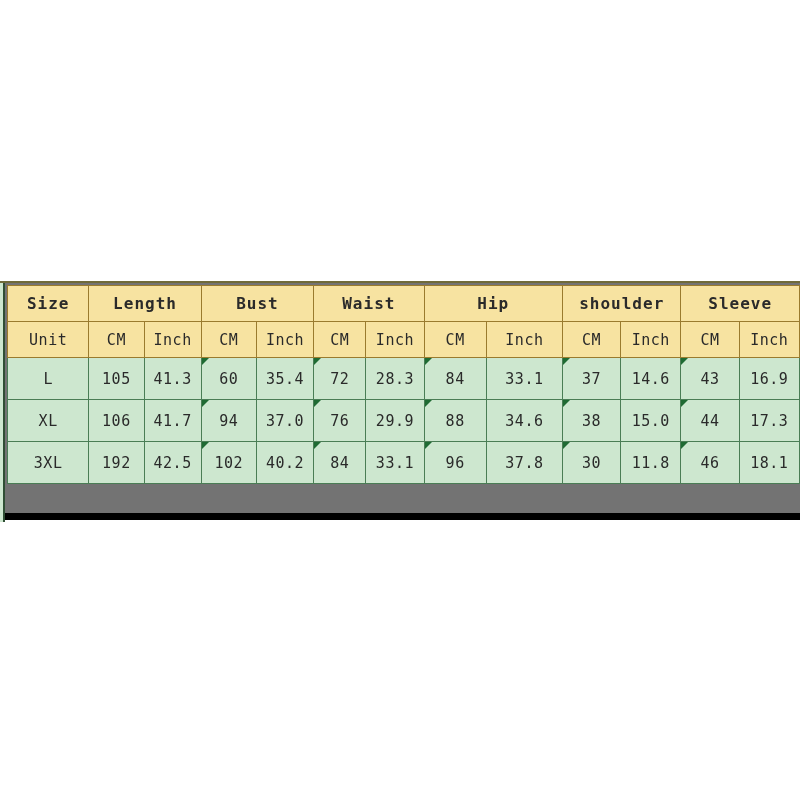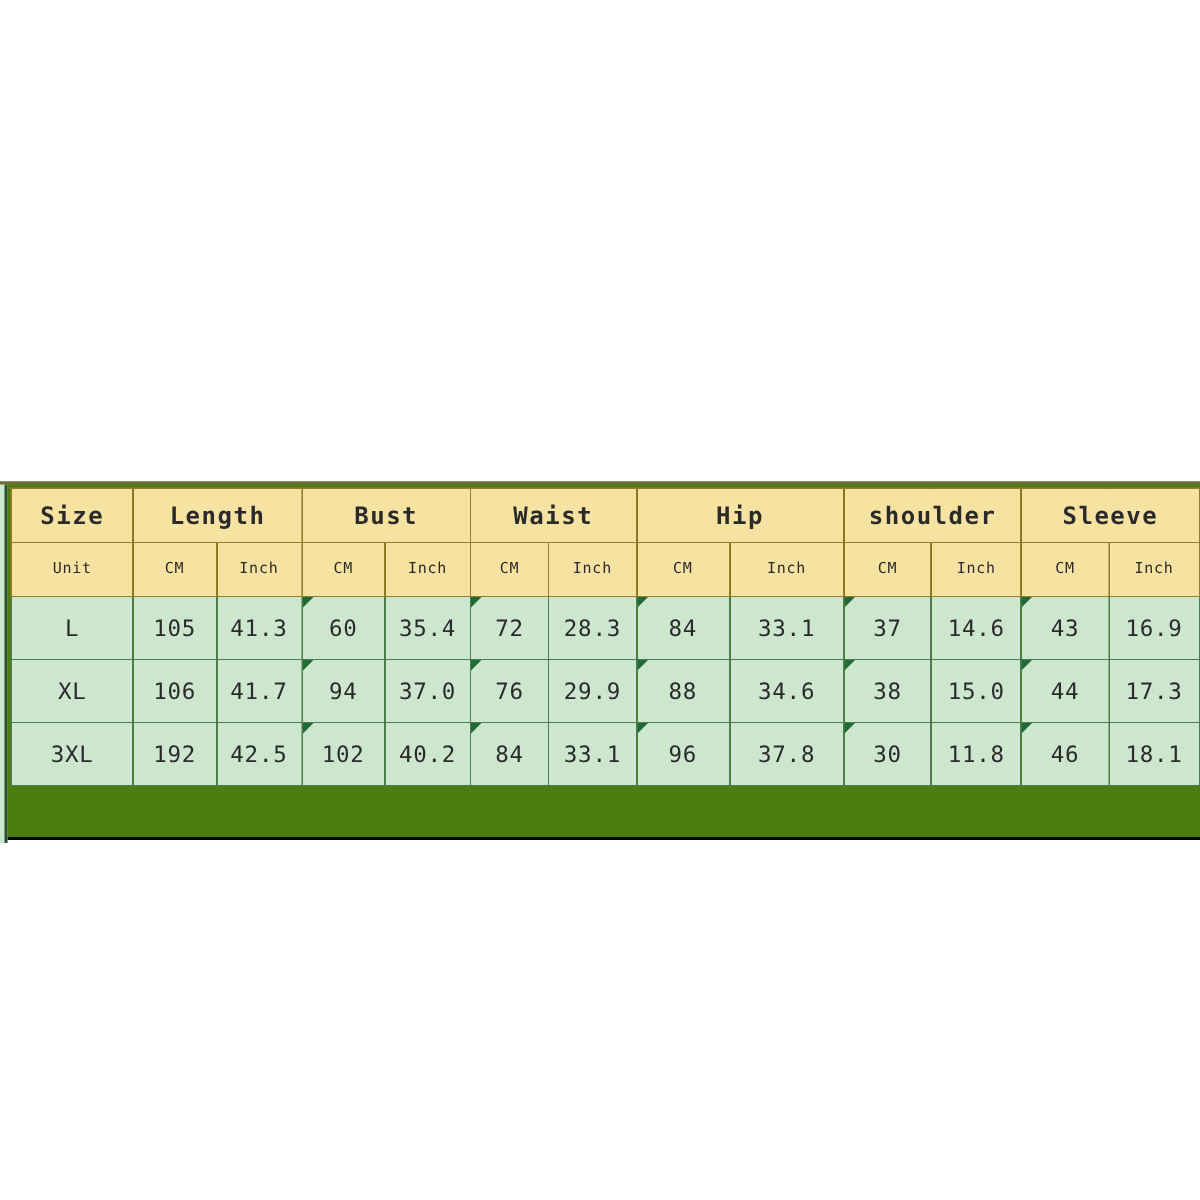--- a/index.html
+++ b/index.html
@@ -21,25 +21,24 @@
     background: #ffffff;
   }
 
   
   #size-chart-wrap {
     position: absolute;
     left: 0px;
     top: 281px;
     width: 800px;
     height: 239px;
-    background: #4d7c0f;
+    background: #737373;
     box-sizing: border-box;
     border-top: 2px solid #6f6a3a;
-    border-bottom: 2px solid #000000;
-    margin-top: 40px;
+    border-bottom: 7px solid #000000;
   }
 
   
   #left-gutter {
     position: absolute;
     left: 0px;
     top: 0px;
     width: 5px;
     height: 239px;
     background: #cde7cf;
@@ -76,21 +75,21 @@
     border: 1px solid #9a7b2e;
     height: 35px;
     font-size: 16px;
     font-weight: bold;
     letter-spacing: 1px;
   }
   tr.unit-row th {
     background: #f7e3a1;
     border: 1px solid #9a7b2e;
     height: 35px;
-    font-size: 10px;
+    font-size: 15px;
     letter-spacing: 0.5px;
   }
 
   
   tr.data-row td {
     background: #cde7cf;
     border: 1px solid #4a7d55;
     height: 41px;
     font-size: 15px;
     letter-spacing: 0.5px;

